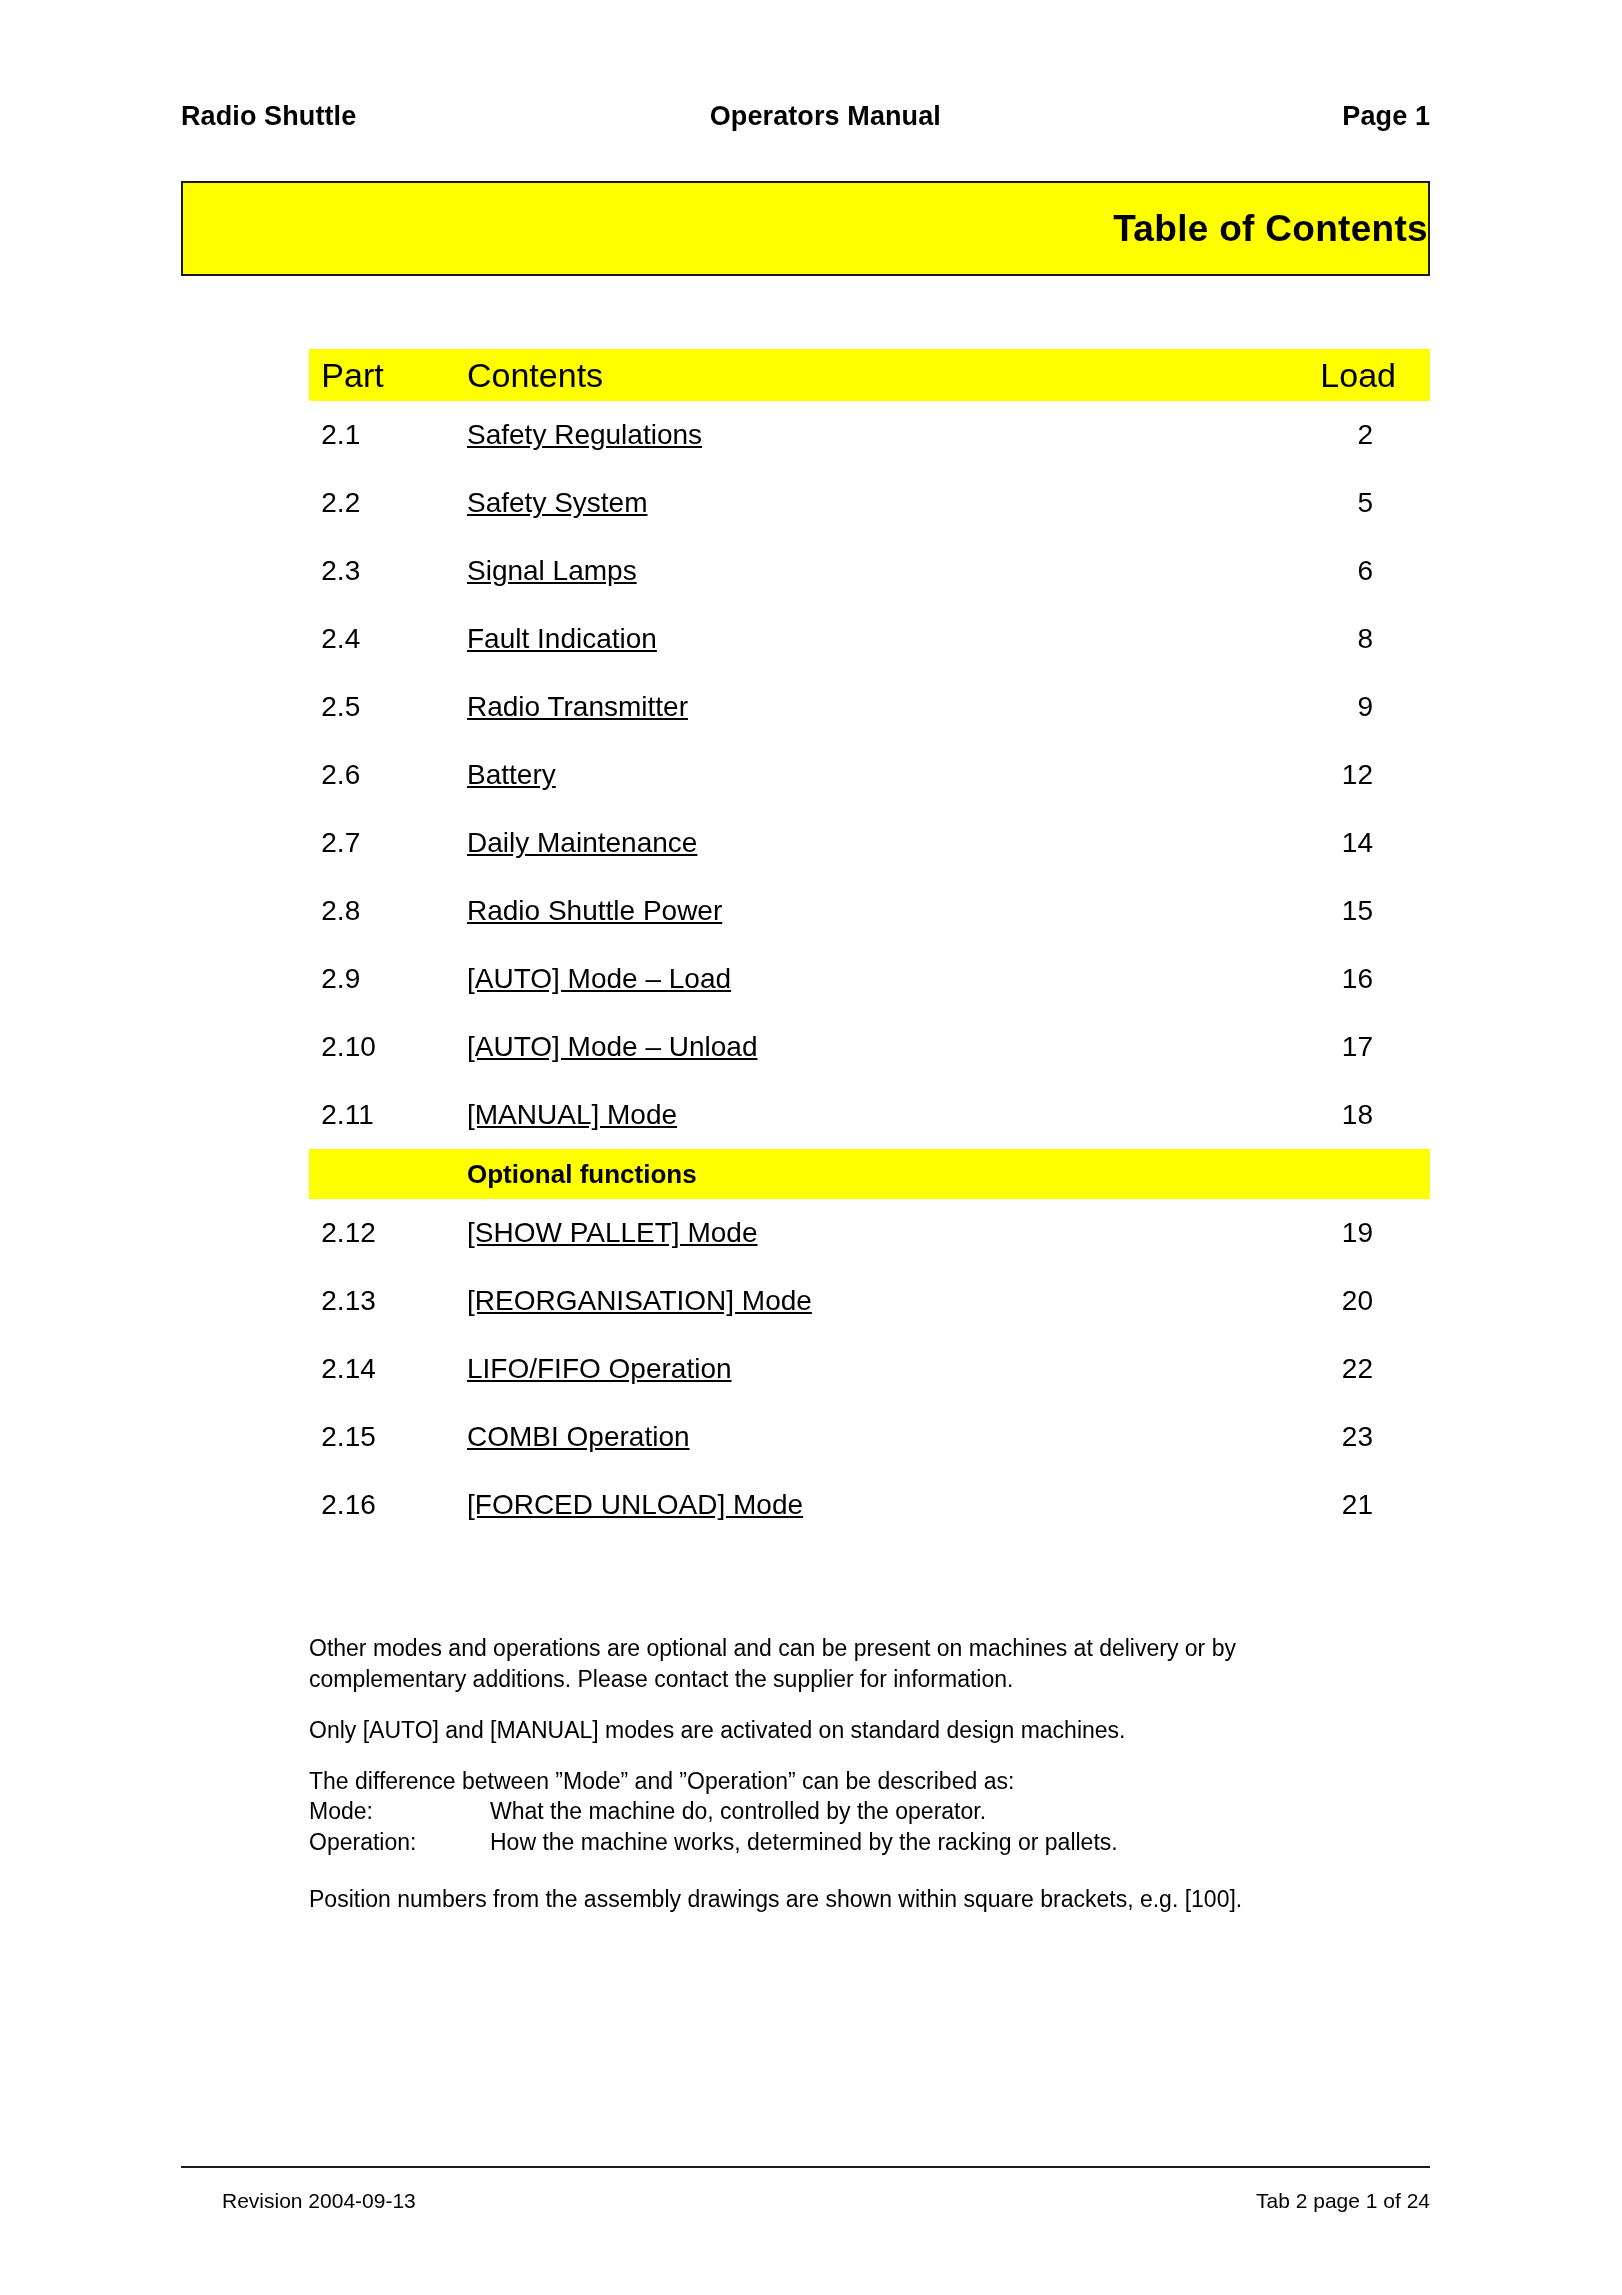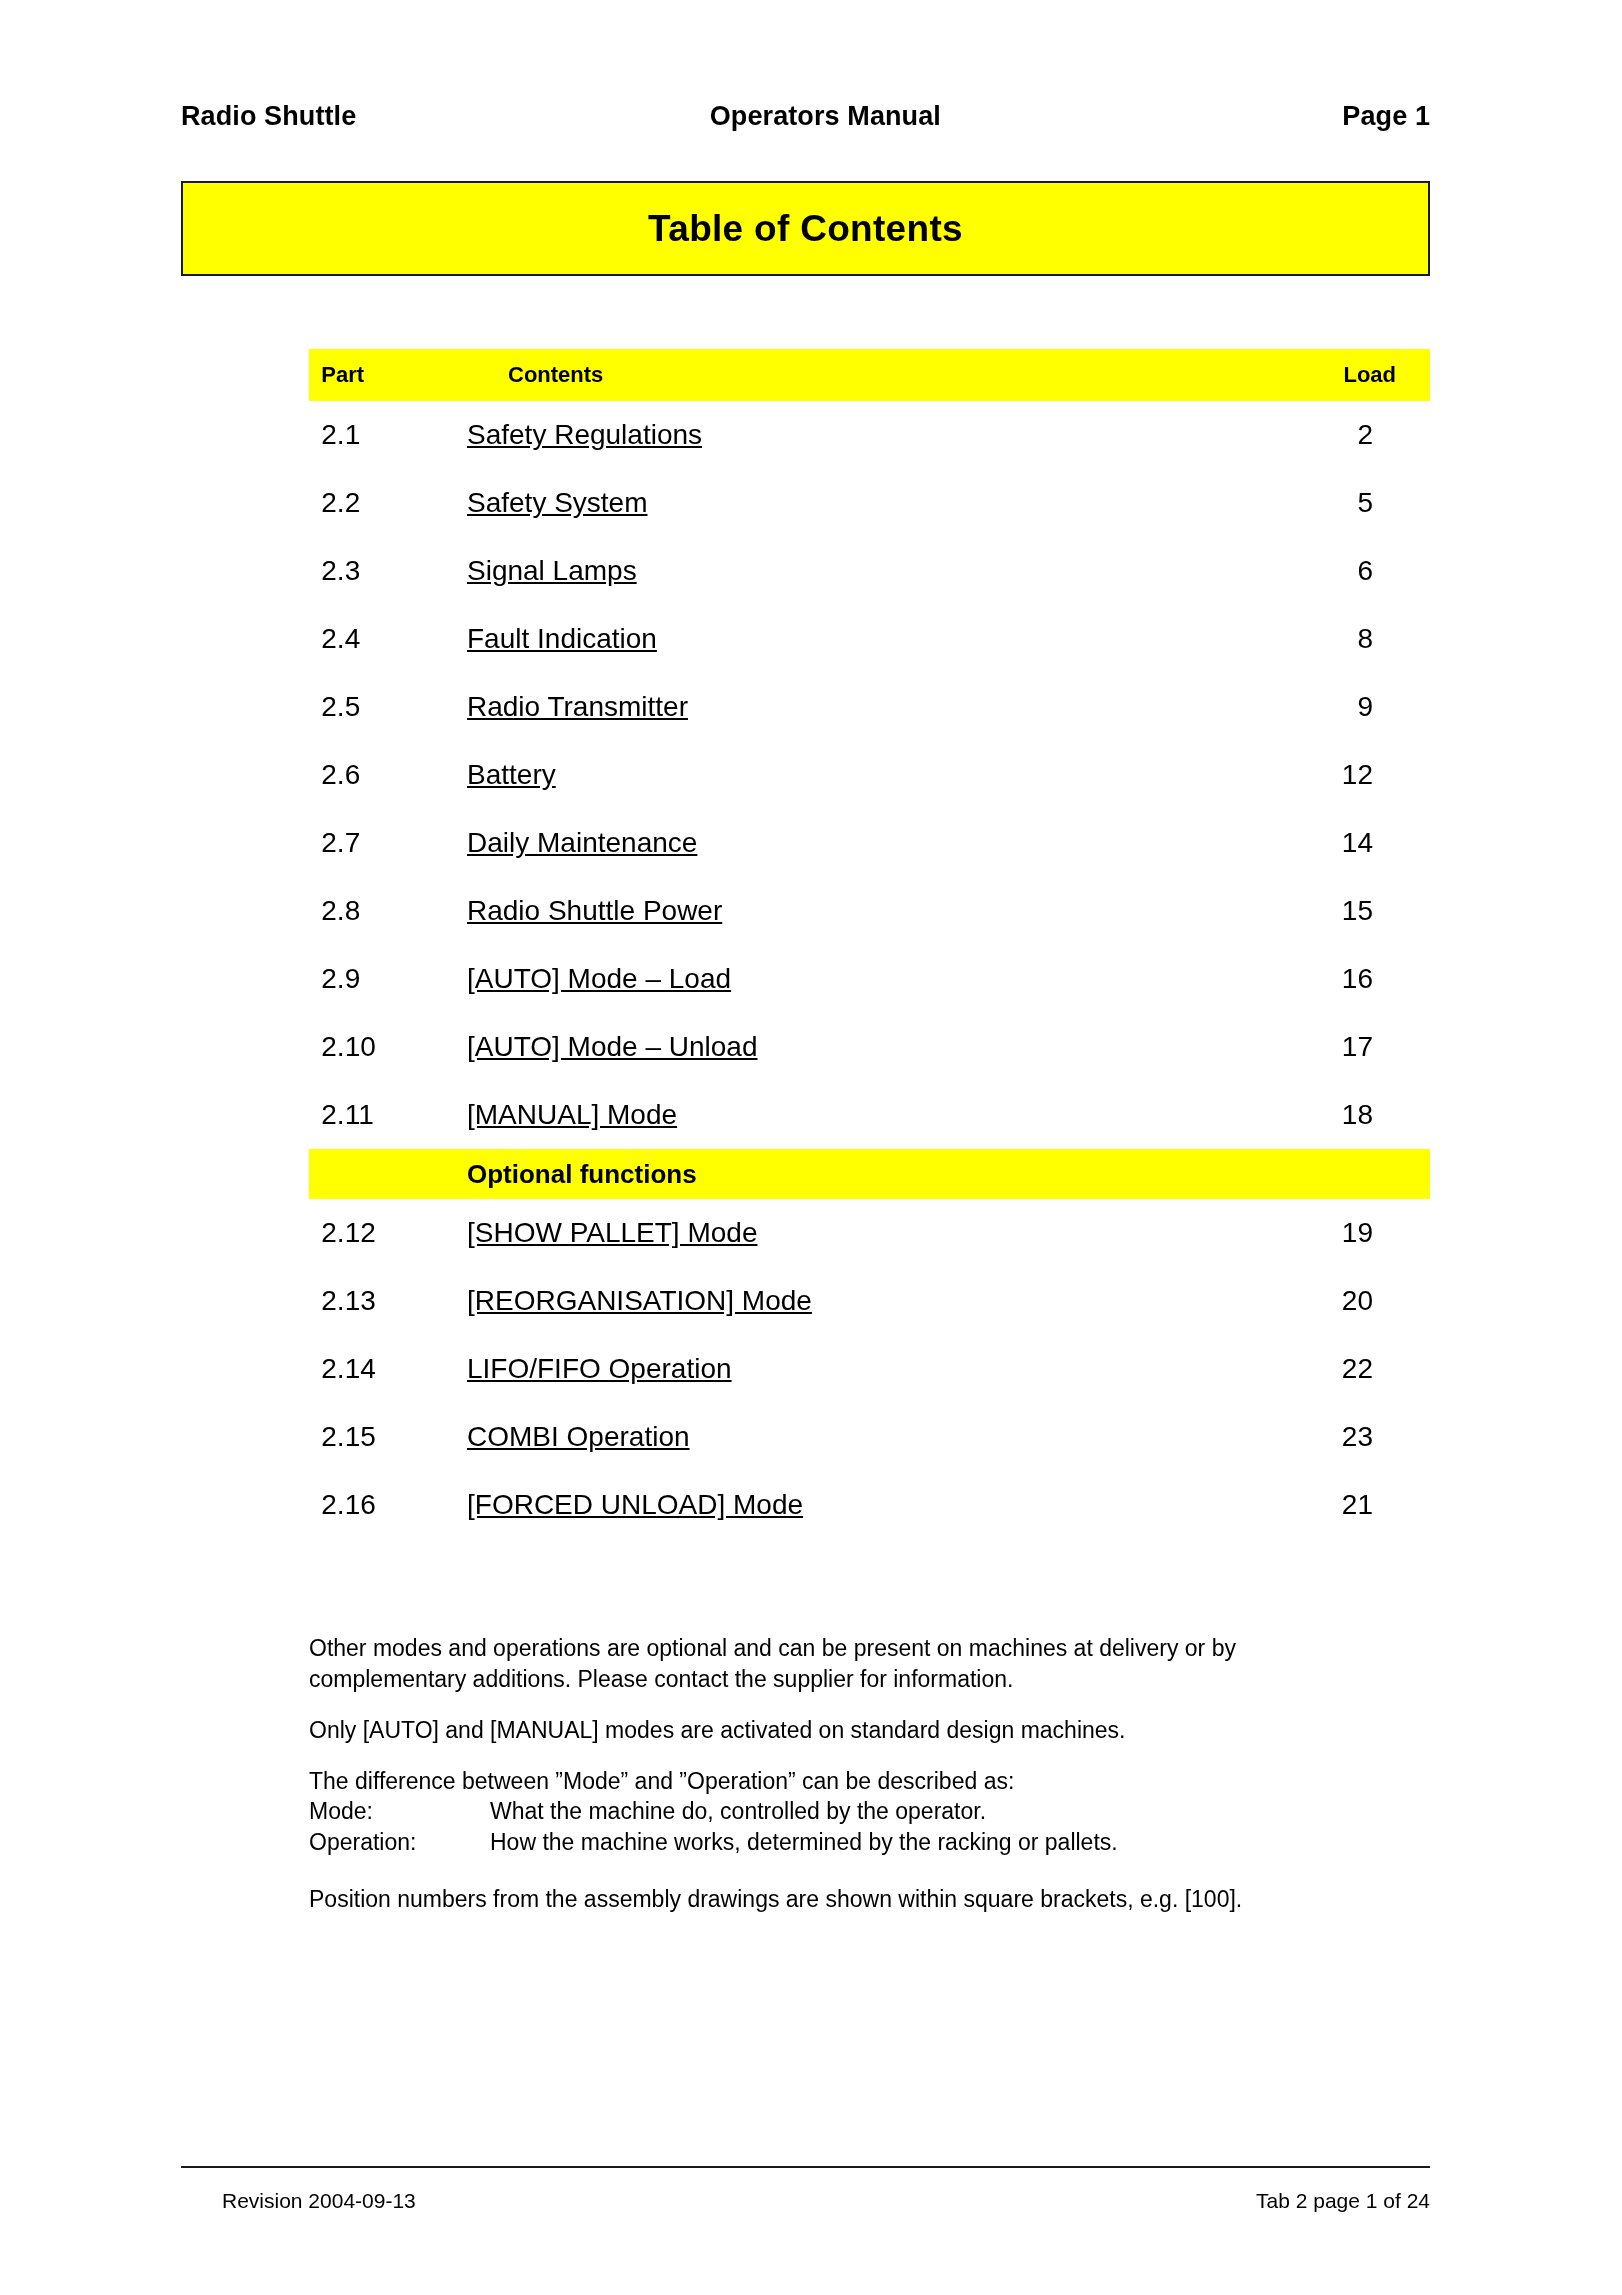--- a/index.html
+++ b/index.html
@@ -46,44 +46,43 @@
     position: absolute;
     left: 181px;
     top: 181px;
     width: 1249px;
     height: 95px;
     background: #ffff00;
     border: 2.7px solid #1a1a1a;
     box-sizing: border-box;
     display: flex;
     align-items: center;
-    justify-content: center;
+    justify-content: flex-end;
   }
   .title-box .title-text {
     font-size: 37px;
     font-weight: bold;
     letter-spacing: 0.3px;
   }
 
   
   .toc {
     position: absolute;
     left: 309px;
     top: 349px;
     width: 1121px;
   }
 
   .toc-head {
     background: #ffff00;
     height: 52px;
     display: flex;
     align-items: center;
-    font-weight: bold;
-    font-size: 22px;
-    gap: 41px;
+    font-weight: normal;
+    font-size: 34px;
   }
   .toc-head .c-part     { width: 158px; padding-left: 12.3px; box-sizing: border-box; }
   .toc-head .c-contents { flex: 1 1 auto; }
   .toc-head .c-page     { width: 143px; text-align: right; padding-right: 34px; box-sizing: border-box; }
 
   .toc-row {
     height: 68px;
     display: flex;
     align-items: center;
     font-size: 28px;

